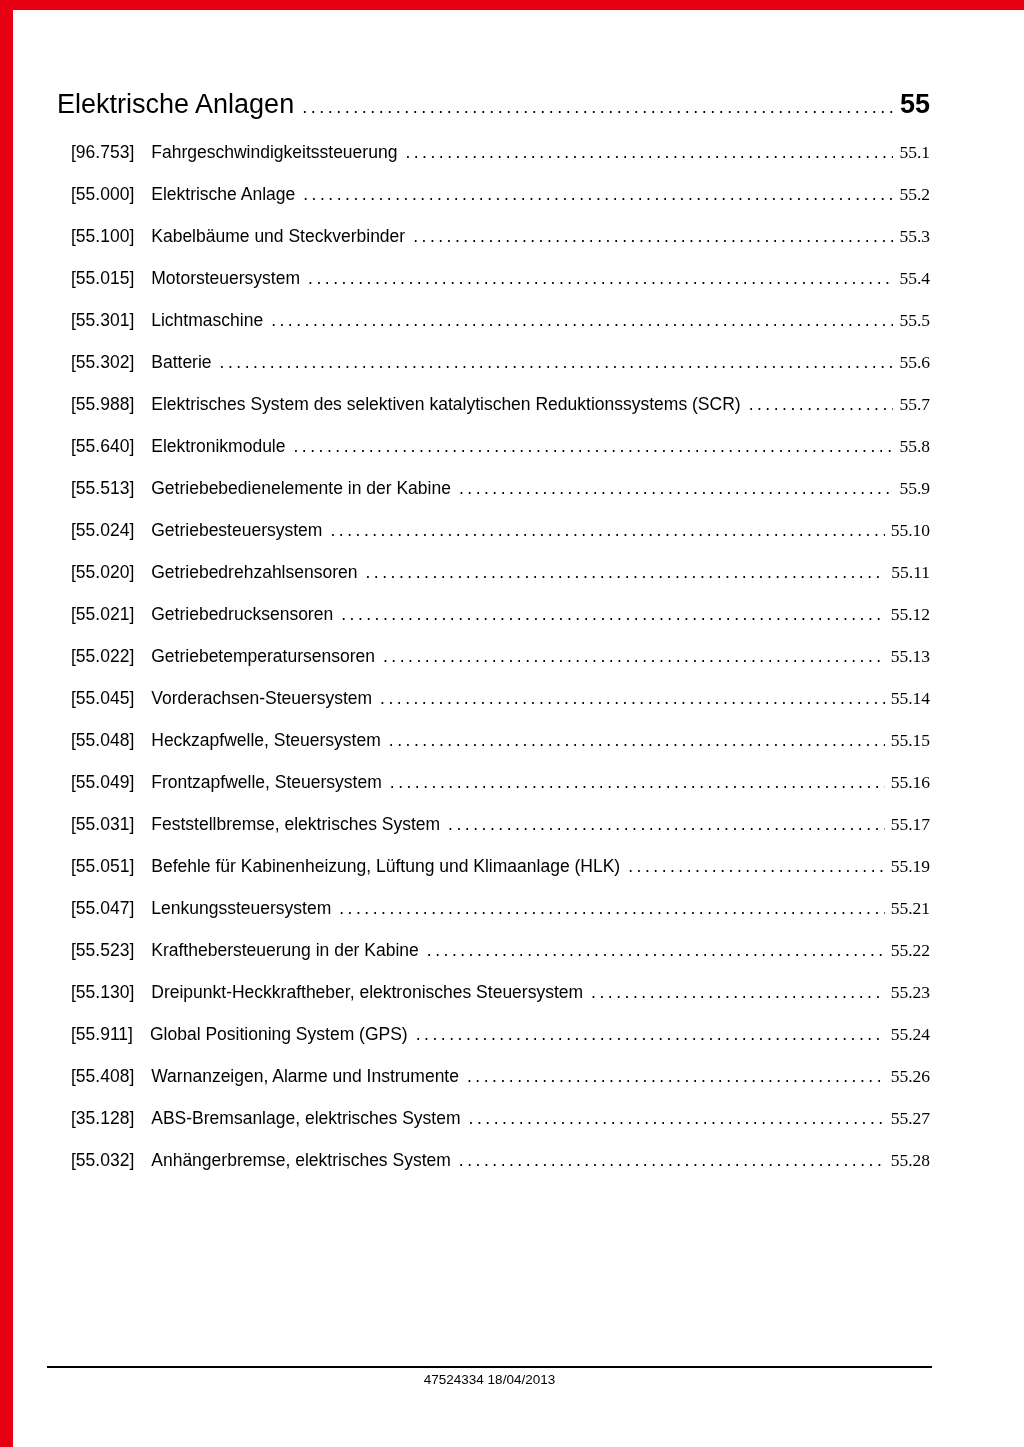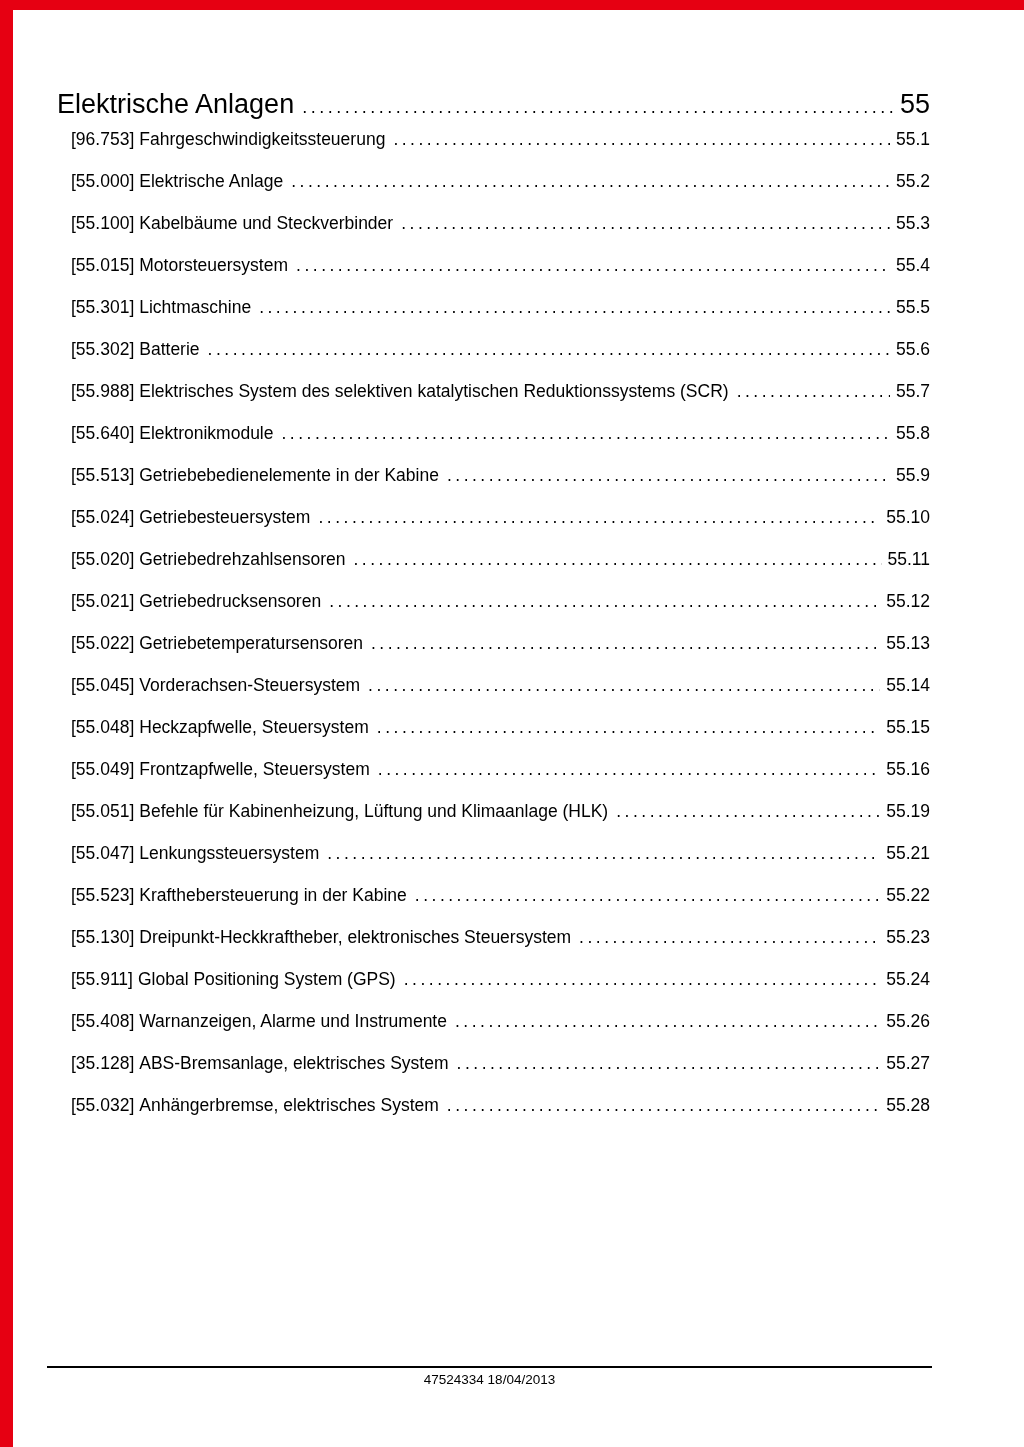--- a/index.html
+++ b/index.html
@@ -31,47 +31,47 @@
     position: absolute;
     top: 88px;
     left: 57px;
     right: 94px;
   }
   .title-row {
     display: flex;
     align-items: baseline;
     font-size: 27px;
     line-height: 32px;
-    margin-bottom: 6px;
+    margin-bottom: 19px;
   }
   .title { white-space: nowrap; }
-  .title-page { white-space: nowrap; }
+  .title-page { white-space: nowrap; font-weight: bold; }
   .toc-row {
     display: flex;
     align-items: baseline;
     font-size: 17.5px;
     line-height: 21px;
     height: 42px;
     padding-left: 14px;
   }
   .code { white-space: nowrap; }
-  .label { white-space: nowrap; margin-left: 5px; }
+  .label { white-space: nowrap; margin-left: 17px; }
   .dots {
     flex: 1 1 auto;
     overflow: hidden;
     white-space: nowrap;
     margin: 0 6px 0 8px;
     min-width: 14px;
     letter-spacing: 3.5px;
   }
   .dots::after {
     content: "..........................................................................................................................................................................................................................................................................................................";
   }
   .title-row .dots { font-size: 18px; }
-  .pagenum { white-space: nowrap; }
+  .pagenum { white-space: nowrap; font-family: Liberation Serif, serif; }
   .footer {
     position: absolute;
     left: 47px;
     right: 92px;
     top: 1366px;
   }
   .footer-line { border-top: 2px solid #000000; }
   .footer-text {
     text-align: center;
     font-size: 13.5px;
@@ -197,20 +197,26 @@
     <span class="pagenum">55.15</span>
   </div>
 
   <div class="toc-row">
     <span class="code">[55.049]</span>
     <span class="label">Frontzapfwelle, Steuersystem</span>
     <span class="dots"></span>
     <span class="pagenum">55.16</span>
   </div>
 
+  <div class="toc-row">
+    <span class="code">[55.031]</span>
+    <span class="label">Feststellbremse, elektrisches System</span>
+    <span class="dots"></span>
+    <span class="pagenum">55.17</span>
+  </div>
 
 
   <div class="toc-row">
     <span class="code">[55.051]</span>
     <span class="label">Befehle für Kabinenheizung, Lüftung und Klimaanlage (HLK)</span>
     <span class="dots"></span>
     <span class="pagenum">55.19</span>
   </div>
 
 

